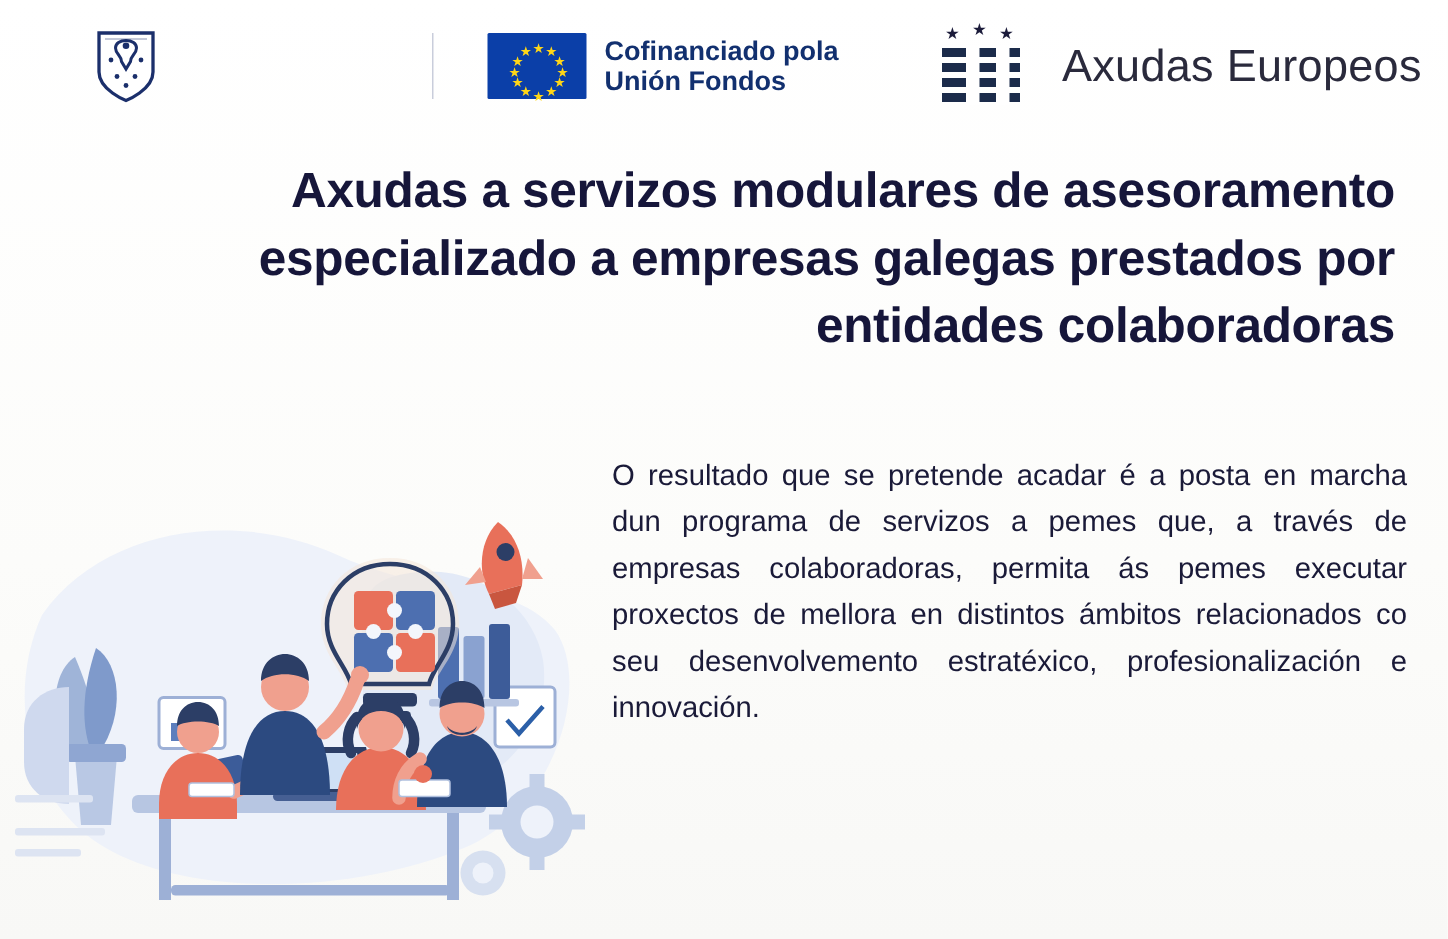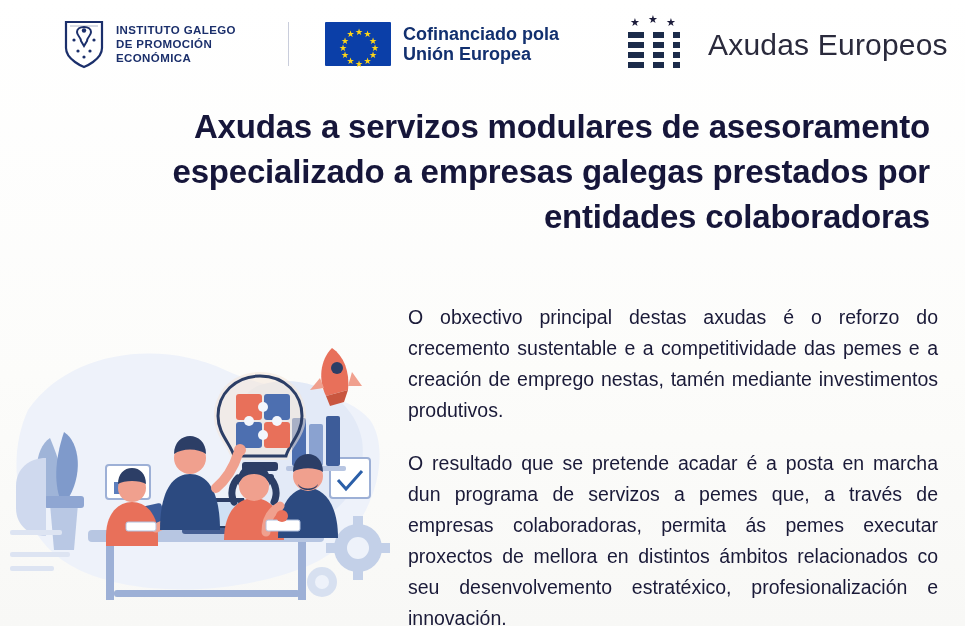--- a/index.html
+++ b/index.html
@@ -166,25 +166,20 @@
           <path d="M4 4 H40 V30 C40 42 22 49 22 49 C22 49 4 42 4 30 Z" fill="#ffffff" stroke="#1b2f6b" stroke-width="2.2"></path>
           <path d="M15 14 c0 -3 3 -5 7 -5 c4 0 7 2 7 5 c0 4 -4 5 -4 9 l-3 5 l-3 -5 c0 -4 -4 -5 -4 -9 z" fill="none" stroke="#1b2f6b" stroke-width="2"></path>
           <circle cx="22" cy="12.5" r="2.2" fill="#1b2f6b"></circle>
           <circle cx="12" cy="22" r="1.6" fill="#1b2f6b"></circle>
           <circle cx="32" cy="22" r="1.6" fill="#1b2f6b"></circle>
           <circle cx="16" cy="33" r="1.6" fill="#1b2f6b"></circle>
           <circle cx="28" cy="33" r="1.6" fill="#1b2f6b"></circle>
           <circle cx="22" cy="39" r="1.6" fill="#1b2f6b"></circle>
           <path d="M8 8 h28" stroke="#1b2f6b" stroke-width="1" opacity="0.35"></path>
         </svg>
-      </span>
-      <span class="igape-text">
-        <span>INSTITUTO GALEGO</span><br>
-        <span>DE PROMOCIÓN</span><br>
-        <span>ECONÓMICA</span>
       </span>
     </div>
 
     <div class="igape-sep"></div>
 
     <div class="logo-eu">
       <span class="eu-flag">
         <span class="eu-star" style="left:30px;  top:6px;">★</span>
         <span class="eu-star" style="left:38.5px;top:8.4px;">★</span>
         <span class="eu-star" style="left:44px;  top:15px;">★</span>
@@ -193,21 +188,21 @@
         <span class="eu-star" style="left:38.5px;top:35px;">★</span>
         <span class="eu-star" style="left:30px;  top:37.5px;">★</span>
         <span class="eu-star" style="left:21.5px;top:35px;">★</span>
         <span class="eu-star" style="left:16px;  top:29px;">★</span>
         <span class="eu-star" style="left:14px;  top:22px;">★</span>
         <span class="eu-star" style="left:16px;  top:15px;">★</span>
         <span class="eu-star" style="left:21.5px;top:8.4px;">★</span>
       </span>
       <span class="eu-text">
         <span>Cofinanciado pola</span><br>
-        <span>Unión Europea</span>
+        <span>Unión Fondos</span>
       </span>
     </div>
 
     <div class="logo-fondos">
       <span class="fondos-mark">
         <svg width="74" height="62" viewBox="0 0 74 62">
           <text x="10" y="12" font-size="11" fill="#1b1b3a" font-family="DejaVu Sans, sans-serif">★</text>
           <text x="28" y="9" font-size="11" fill="#1b1b3a" font-family="DejaVu Sans, sans-serif">★</text>
           <text x="46" y="12" font-size="11" fill="#1b1b3a" font-family="DejaVu Sans, sans-serif">★</text>
           <rect x="8" y="18" width="52" height="6" fill="#1b2b4a"></rect>
@@ -335,17 +330,16 @@
       <rect x="256" y="230" width="34" height="11" rx="2" fill="#ffffff" stroke="#b0c0de"></rect>
       <circle cx="272" cy="226" r="6" fill="#e8705a"></circle>
 
       <rect x="0" y="262" width="60" height="5" rx="2" fill="#dde4f2"></rect>
       <rect x="0" y="276" width="44" height="5" rx="2" fill="#dde4f2"></rect>
       <rect x="0" y="240" width="52" height="5" rx="2" fill="#dde4f2"></rect>
     </svg>
   </div>
 
   <div class="body-col">
-    <p class="para">O obxectivo principal destas axudas é o reforzo do crecemento sustentable e a competitividade das pemes e a creación de emprego nestas, tamén mediante investimentos produtivos.</p>
     <p class="para">O resultado que se pretende acadar é a posta en marcha dun programa de servizos a pemes que, a través de empresas colaboradoras, permita ás pemes executar proxectos de mellora en distintos ámbitos relacionados co seu desenvolvemento estratéxico, profesionalización e innovación.</p>
   </div>
 
 </div>
 
 </body></html>

